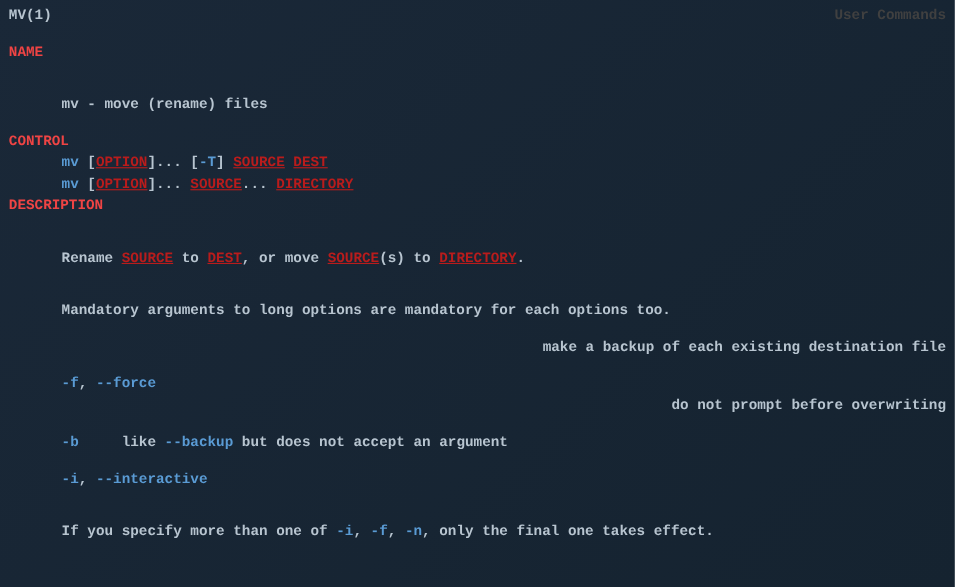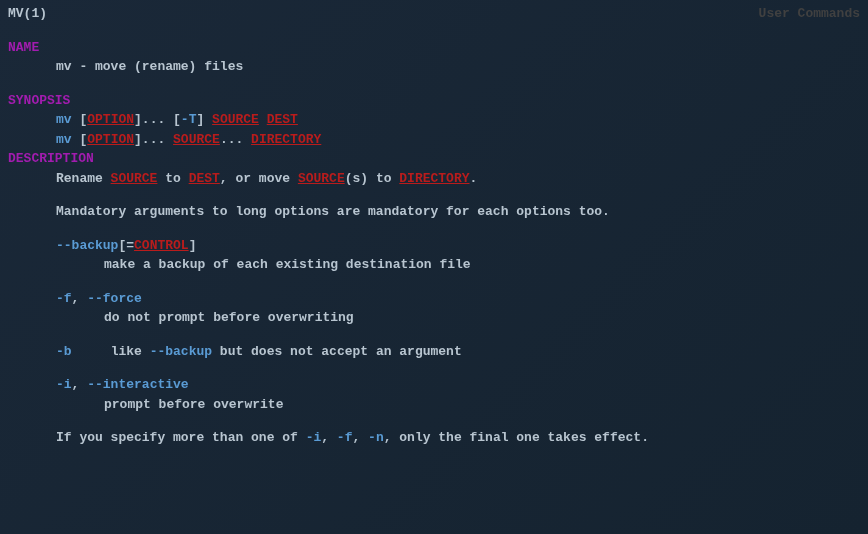--- a/index.html
+++ b/index.html
@@ -24,41 +24,43 @@
       justify-content: space-between;
       margin-bottom: 14px;
     }
     .header-left {
       color: #b8c5d0;
     }
     .header-right {
       color: #404040;
     }
     .section-heading {
-      color: #a21caf;
+      color: #ef4444;
       margin-top: 0px;
     }
     .indent-1 {
       padding-left: 48px;
     }
     .indent-2 {
       padding-left: 96px;
+      text-align: right;
     }
     .cmd {
       color: #5a9bd4;
     }
     .opt {
       color: #5a9bd4;
     }
     .var {
       color: #b91c1c;
       text-decoration: underline;
     }
     .para {
       margin-bottom: 14px;
+      margin-top: 28px;
     }
     .option-block {
       margin-bottom: 14px;
     }
     .bracket {
       color: #b8c5d0;
     }
   </style>
 </head>
 <body>
@@ -67,61 +69,57 @@
   <span class="header-left">MV(1)</span>
   <span class="header-right">User Commands</span>
 </div>
 
 <div>
   <div class="section-heading">NAME</div>
   <div class="indent-1 para">mv - move (rename) files</div>
 </div>
 
 <div>
-  <div class="section-heading">SYNOPSIS</div>
+  <div class="section-heading">CONTROL</div>
   <div class="indent-1">
     <span class="cmd">mv</span>
     <span class="bracket">[</span><span class="var">OPTION</span><span class="bracket">]... [</span><span class="opt">-T</span><span class="bracket">] </span><span class="var">SOURCE</span><span> </span><span class="var">DEST</span>
   </div>
   <div class="indent-1">
     <span class="cmd">mv</span>
     <span class="bracket">[</span><span class="var">OPTION</span><span class="bracket">]... </span><span class="var">SOURCE</span><span class="bracket">... </span><span class="var">DIRECTORY</span>
   </div>
 </div>
 
 <div>
   <div class="section-heading">DESCRIPTION</div>
   <div class="indent-1 para">
     <span>Rename </span><span class="var">SOURCE</span><span> to </span><span class="var">DEST</span><span>, or move </span><span class="var">SOURCE</span><span>(s) to </span><span class="var">DIRECTORY</span><span>.</span>
   </div>
   <div class="indent-1 para">Mandatory arguments to long options are mandatory for each options too.</div>
 
   <div class="option-block">
-    <div class="indent-1">
-      <span class="opt">--backup</span><span class="bracket">[=</span><span class="var">CONTROL</span><span class="bracket">]</span>
-    </div>
     <div class="indent-2">make a backup of each existing destination file</div>
   </div>
 
   <div class="option-block">
     <div class="indent-1">
       <span class="opt">-f</span><span>, </span><span class="opt">--force</span>
     </div>
     <div class="indent-2">do not prompt before overwriting</div>
   </div>
 
   <div class="option-block indent-1">
     <span class="opt">-b</span><span>&nbsp;&nbsp;&nbsp;&nbsp;&nbsp;</span><span>like </span><span class="opt">--backup</span><span> but does not accept an argument</span>
   </div>
 
   <div class="option-block">
     <div class="indent-1">
       <span class="opt">-i</span><span>, </span><span class="opt">--interactive</span>
     </div>
-    <div class="indent-2">prompt before overwrite</div>
   </div>
 
 
   <div class="indent-1 para">
     <span>If you specify more than one of </span><span class="opt">-i</span><span>, </span><span class="opt">-f</span><span>, </span><span class="opt">-n</span><span>, only the final one takes effect.</span>
   </div>
 
 </div>
 
 </body></html>

